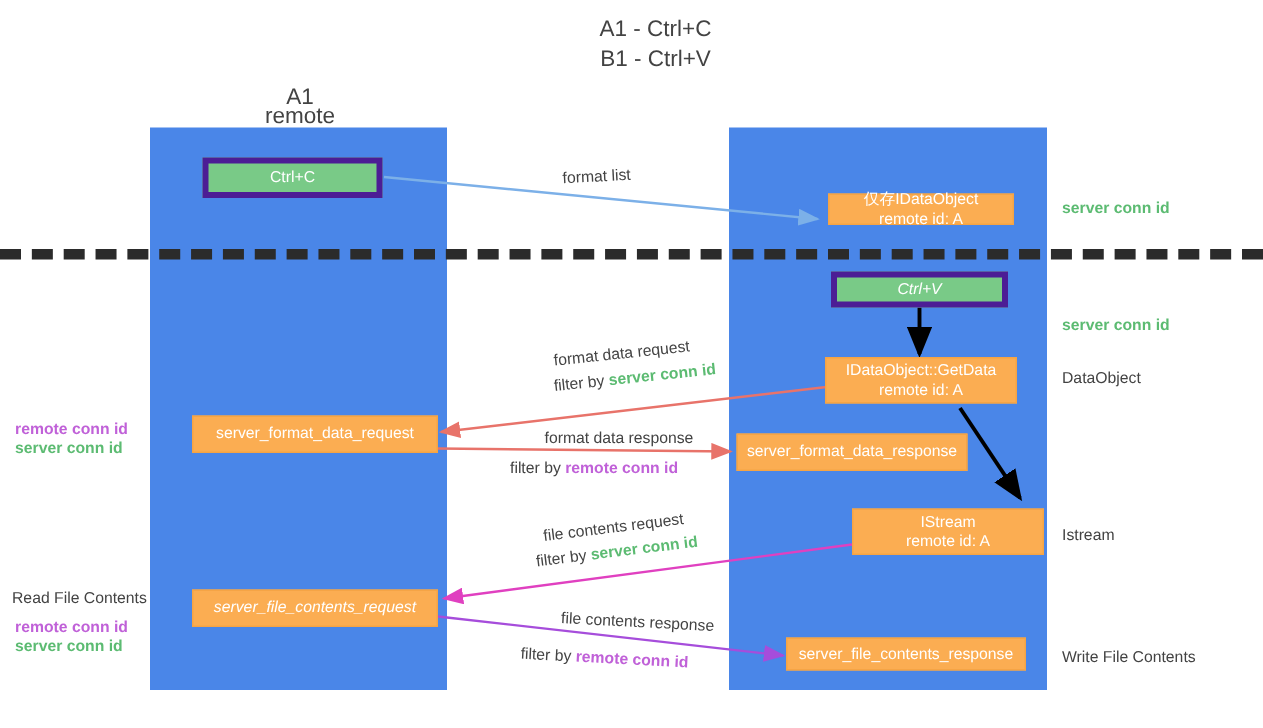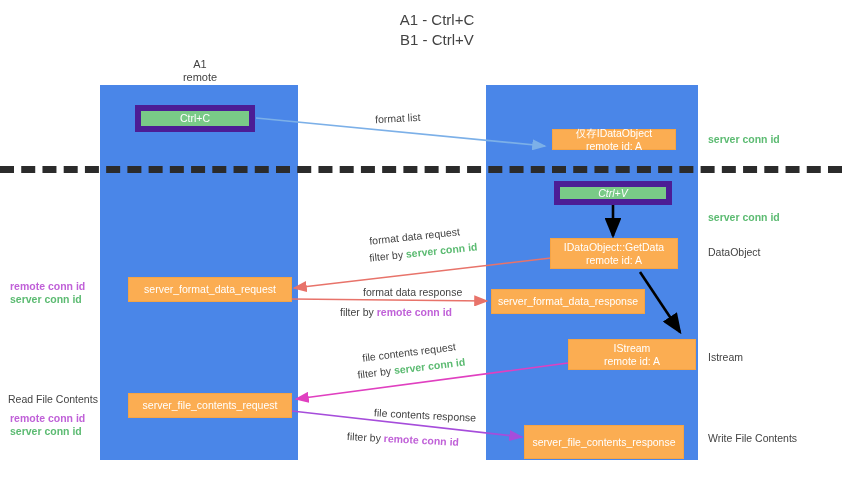--- a/index.html
+++ b/index.html
@@ -15,35 +15,35 @@
   .abs{position:absolute;}
 
   
   .title{
     width:842px;text-align:center;top:10px;left:0;
     font-size:15px;line-height:20px;color:#434343;padding-left:16px;
   }
 
   
   .lane-head{
-    text-align:center;font-size:11px;line-height:13px;color:#434343;
+    text-align:center;font-size:15px;line-height:13px;color:#434343;
   }
 
   
   .lane{background:#4a86e8;}
 
   
   .box{
     box-sizing:border-box;
     display:flex;flex-direction:column;
     align-items:center;justify-content:center;
     color:#ffffff;font-size:10.5px;line-height:13px;
     text-align:center;
   }
-  .box.green{background:#79ca87;border:6px solid #4c1d95;}
+  .box.green{background:#79ca87;border:4px solid #4c1d95;}
   .box.orange{background:#fbad52;border:1px solid #f5a445;}
   .box .l2{font-size:10.5px;}
 
   
   .dashline{
     left:0;top:166px;width:842px;height:0;
     border-top:7px dashed #2b2b2b;
   }
 
   
@@ -115,21 +115,21 @@
   <div class="abs dashline"></div>
 
   <div class="abs box green" style="left:135px;top:105px;width:120px;height:27px;">
     <div>Ctrl+C</div>
   </div>
 
   <div class="abs box orange" style="left:128px;top:277px;width:164px;height:25px;">
     <div>server_format_data_request</div>
   </div>
 
-  <div class="abs box orange" style="left:128px;top:393px;width:164px;height:25px;">
+  <div class="abs box orange" style="left:128px;top:393px;width:164px;height:25px;font-style:italic;">
     <div>server_file_contents_request</div>
   </div>
 
   <div class="abs box orange" style="left:552px;top:129px;width:124px;height:21px;">
     <div>仅存IDataObject</div>
     <div class="l2">remote id: A</div>
   </div>
 
   <div class="abs box green" style="left:554px;top:181px;width:118px;height:24px;font-style:italic;">
     <div>Ctrl+V</div>
@@ -142,21 +142,21 @@
 
   <div class="abs box orange" style="left:491px;top:289px;width:154px;height:25px;">
     <div>server_format_data_response</div>
   </div>
 
   <div class="abs box orange" style="left:568px;top:339px;width:128px;height:31px;">
     <div>IStream</div>
     <div class="l2">remote id: A</div>
   </div>
 
-  <div class="abs box orange" style="left:524px;top:425px;width:160px;height:34px;">
+  <div class="abs box orange" style="left:524px;top:425px;width:160px;height:22px;">
     <div>server_file_contents_response</div>
   </div>
 
   <div class="abs mlabel" style="left:375px;top:111px;transform:rotate(-3deg);">
     <span>format list</span>
   </div>
 
   <div class="abs mlabel" style="left:369px;top:229px;transform:rotate(-6deg);">
     <span>format data request</span>
   </div>

